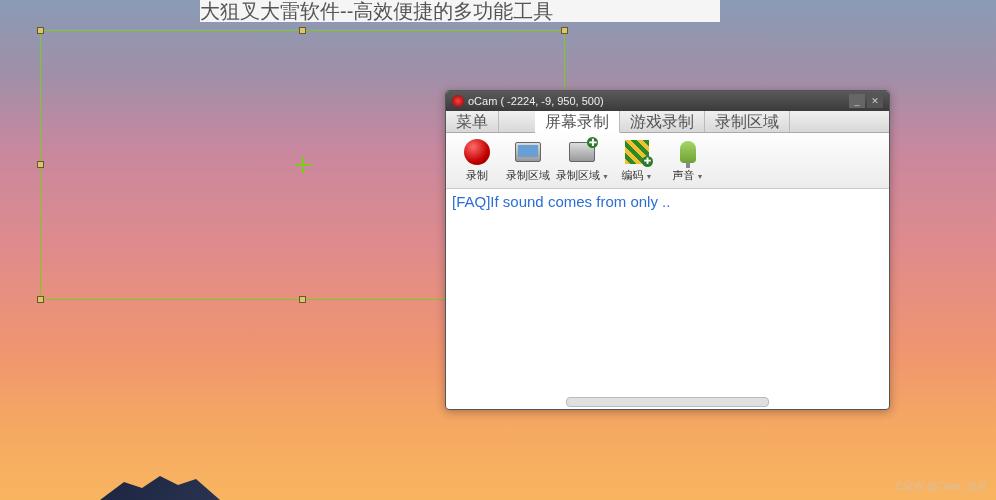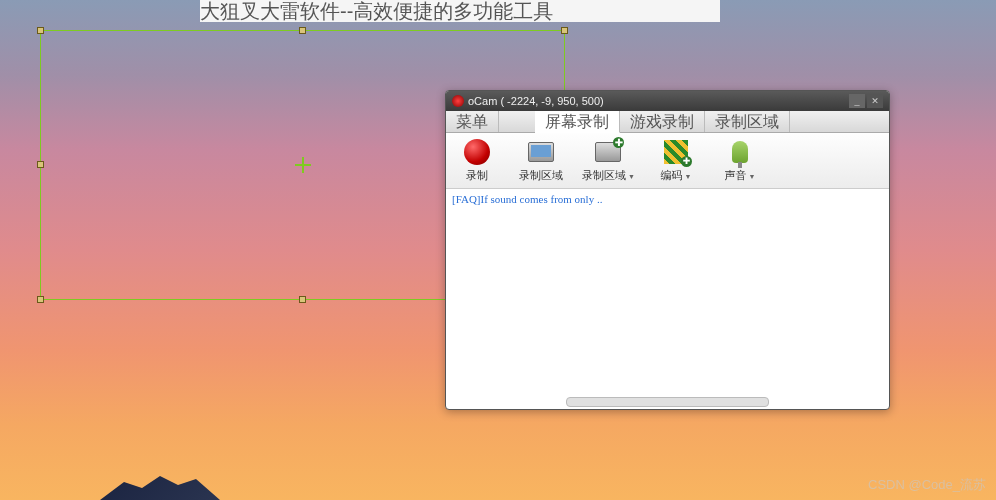--- a/index.html
+++ b/index.html
@@ -143,21 +143,21 @@
   margin-bottom: -1px;
   margin-left: 36px;
 }
 
 .toolbar {
   height: 56px;
   background: linear-gradient(to bottom, #fefefe, #ececec);
   border-bottom: 1px solid #ccc;
   display: flex;
   padding: 3px 6px;
-  gap: 14px;
+  gap: 1px;
 }
 .tool-btn {
   display: flex;
   flex-direction: column;
   align-items: center;
   justify-content: center;
   min-width: 50px;
   font-size: 11px;
   color: #333;
   cursor: pointer;
@@ -259,40 +259,40 @@
 .dropdown-arrow {
   font-size: 7px;
   color: #666;
   margin-left: 2px;
 }
 
 .content-area {
   flex: 1;
   background: #fff;
   padding: 4px 6px;
-  font-size: 11px;
+  font-size: 15px;
   overflow: hidden;
-  font-family: Liberation Serif, serif;
 }
 .faq-link { color: #2a6fd6; cursor: pointer; }
 
 .status-track {
   height: 10px;
   margin: 2px 120px;
   background: #e0e0e0;
   border: 1px solid #bbb;
   border-radius: 4px;
 }
 
 .watermark {
   position: absolute;
   bottom: 6px;
   right: 10px;
   color: rgba(200,200,200,0.6);
-  font-size: 13px;
+  font-size: 10px;
+  font-style: italic;
 }
 </style>
 </head>
 <body>
 
 <div class="mountain"></div>
 
 <div class="header-bar">
   <span>大狙叉大雷软件--高效便捷的多功能工具</span>
 </div>

